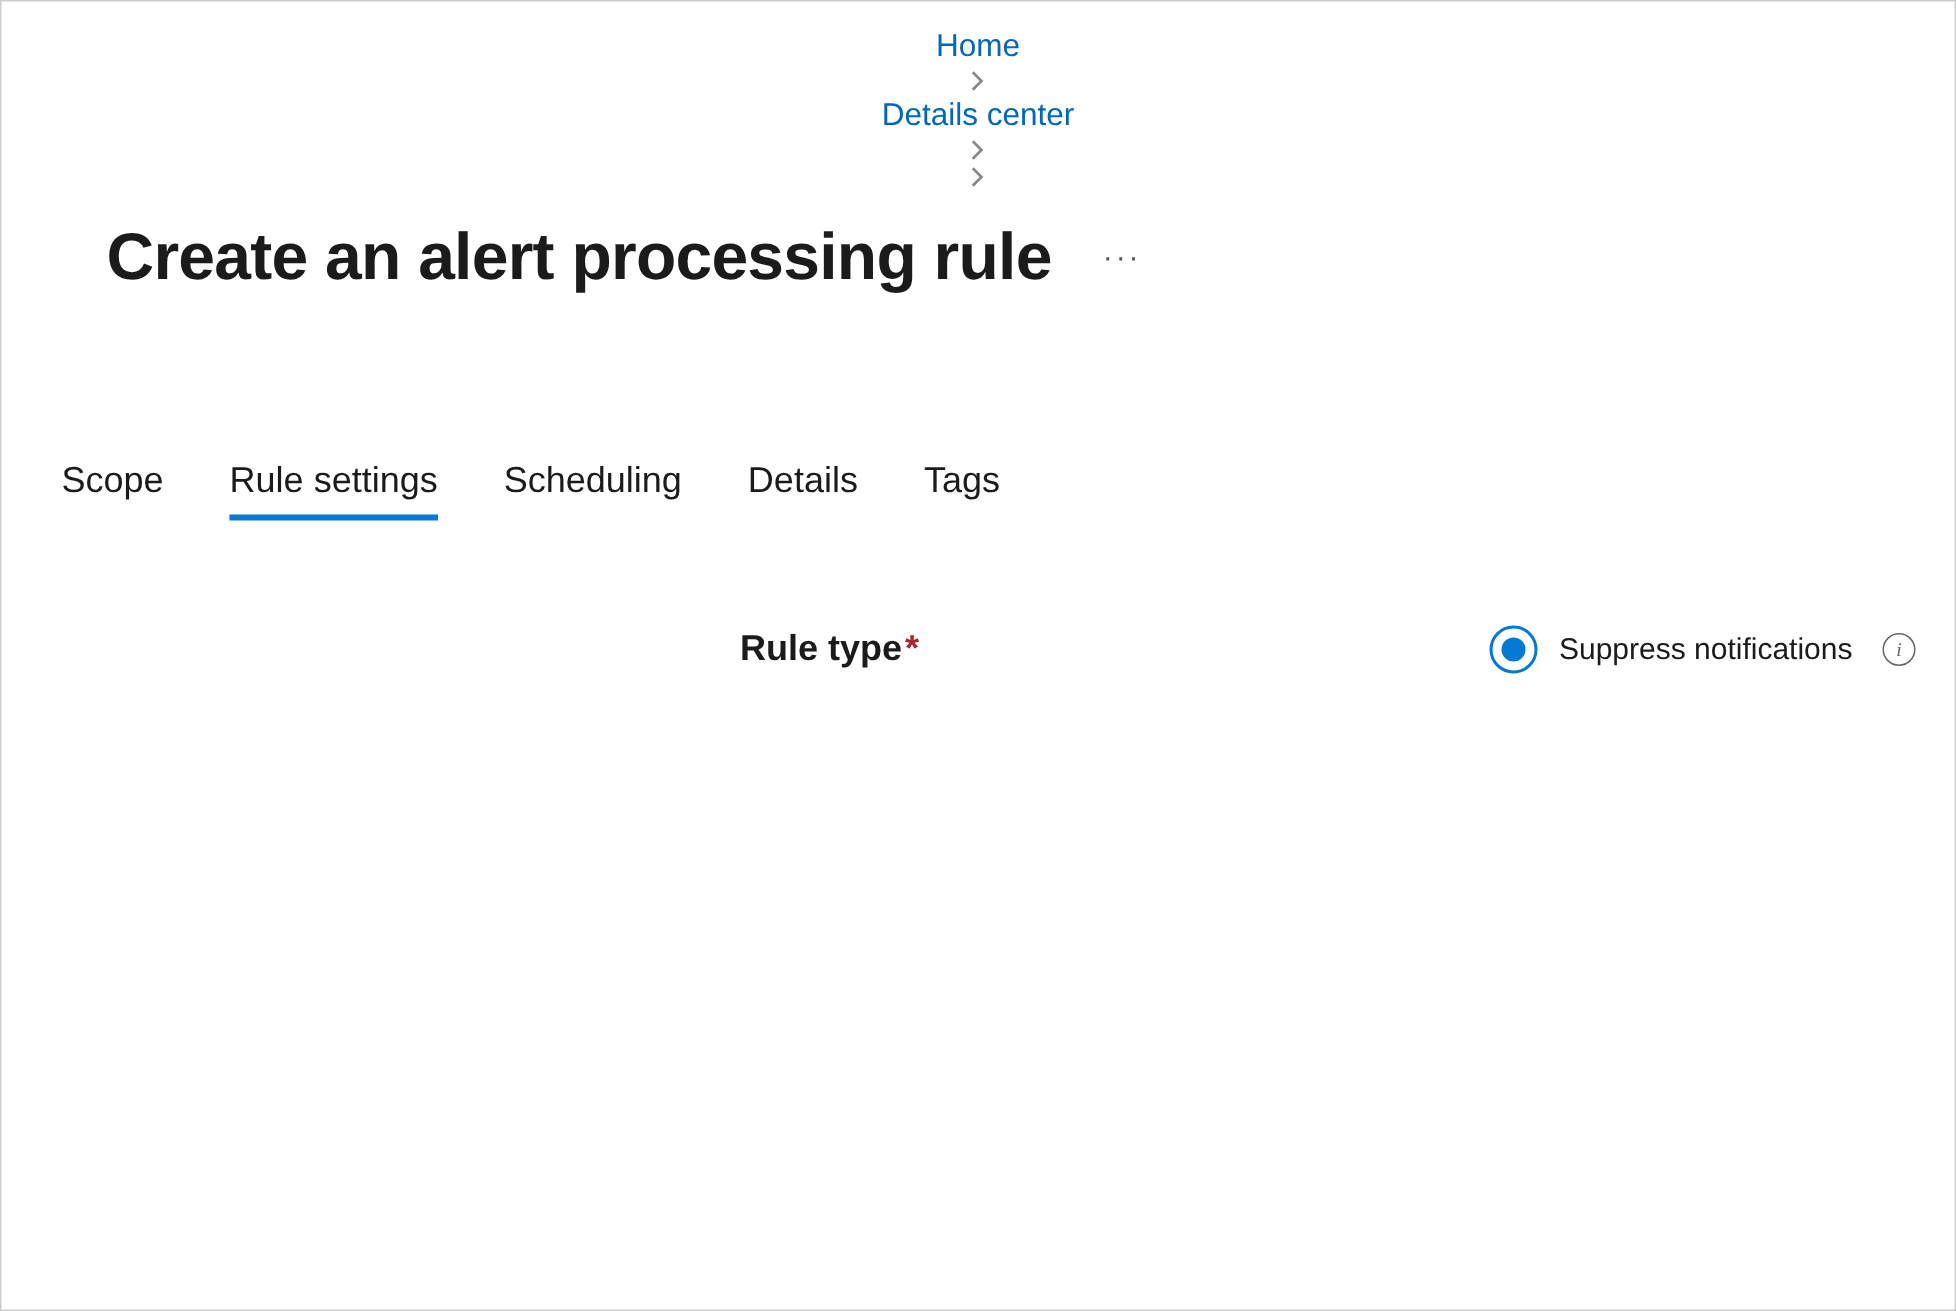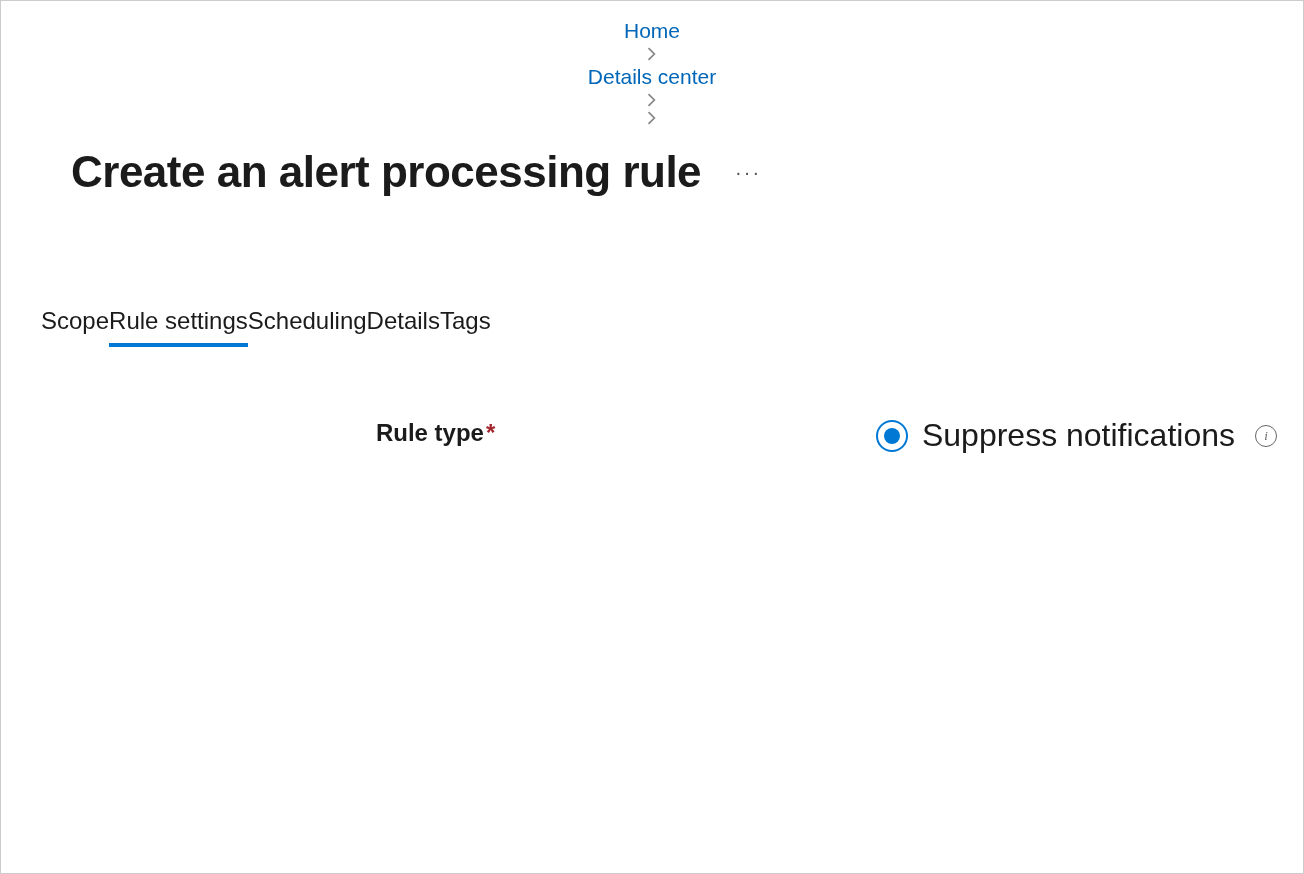--- a/index.html
+++ b/index.html
@@ -53,20 +53,21 @@
       font-size: 20px;
       color: #555;
       cursor: pointer;
       letter-spacing: 2px;
       padding: 6px;
       user-select: none;
       line-height: 1;
     }
     .tabs {
       display: flex;
+      gap: 44px;
       padding-left: 14px;
       margin-bottom: 70px;
     }
     .tab {
       font-size: 24px;
       color: #1b1b1b;
       cursor: pointer;
       padding-bottom: 8px;
       border-bottom: 4px solid transparent;
     }
@@ -117,21 +118,21 @@
     .radio-outer.unselected {
       border: 2px solid #323130;
     }
     .radio-inner {
       width: 16px;
       height: 16px;
       border-radius: 50%;
       background: #0078d4;
     }
     .radio-label {
-      font-size: 32px;
+      font-size: 20px;
       color: #1b1b1b;
     }
     .info-icon {
       width: 22px;
       height: 22px;
       border: 1.5px solid #666;
       border-radius: 50%;
       display: inline-flex;
       align-items: center;
       justify-content: center;

